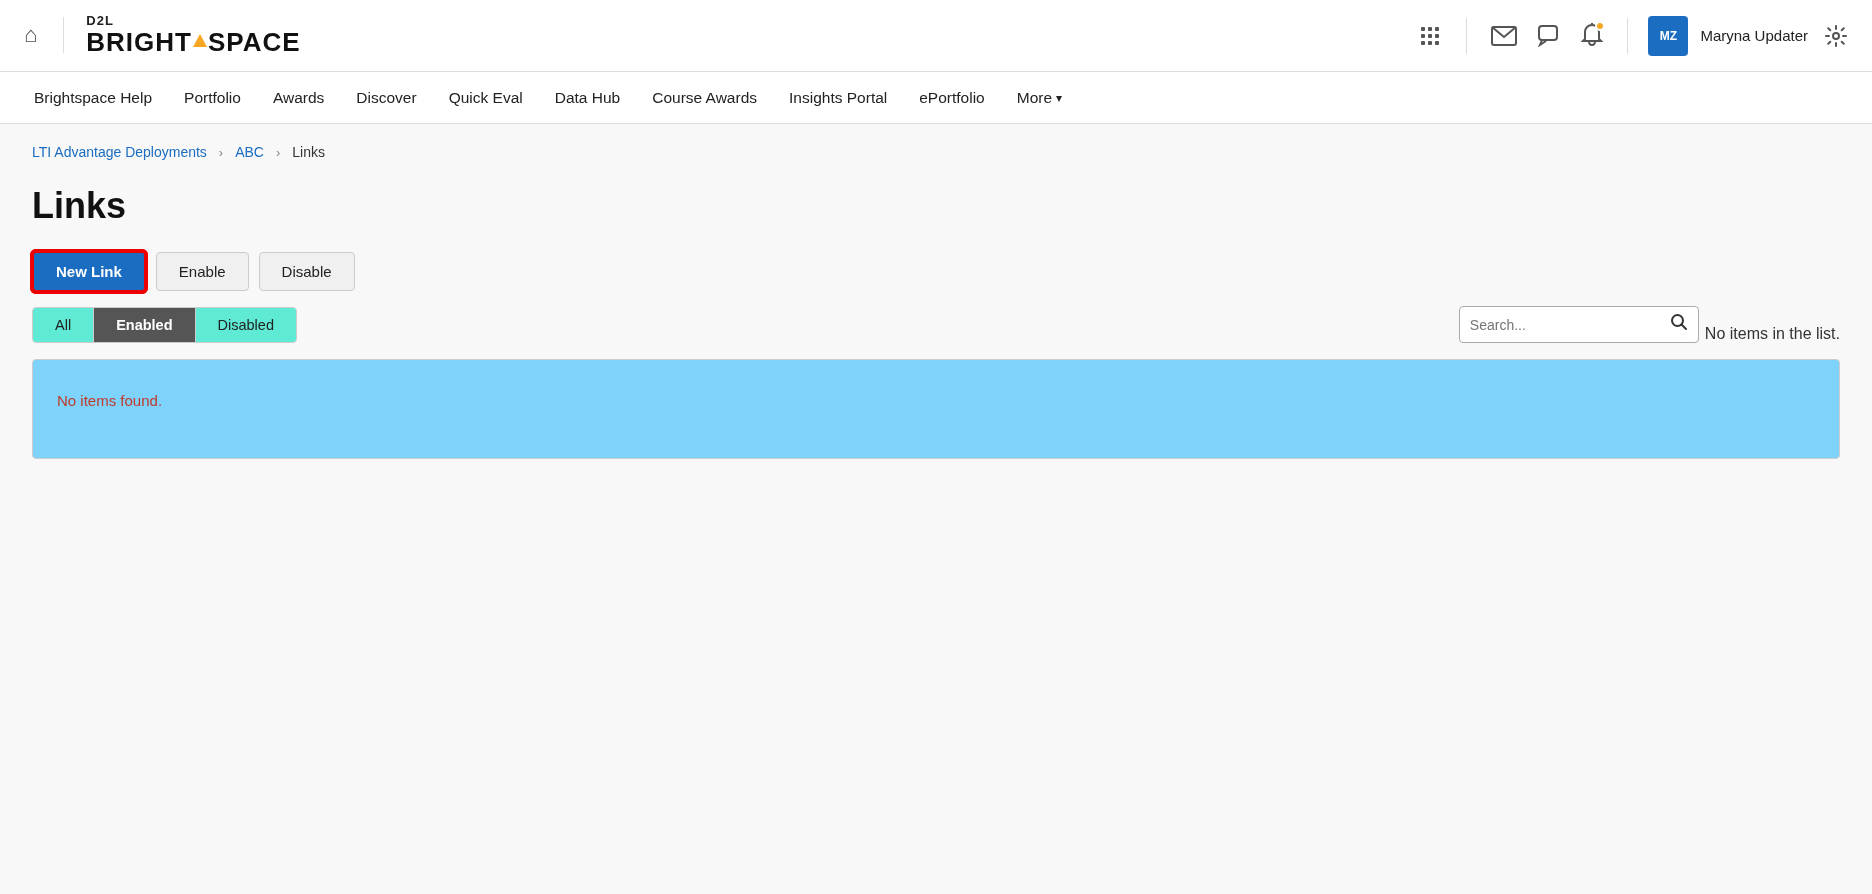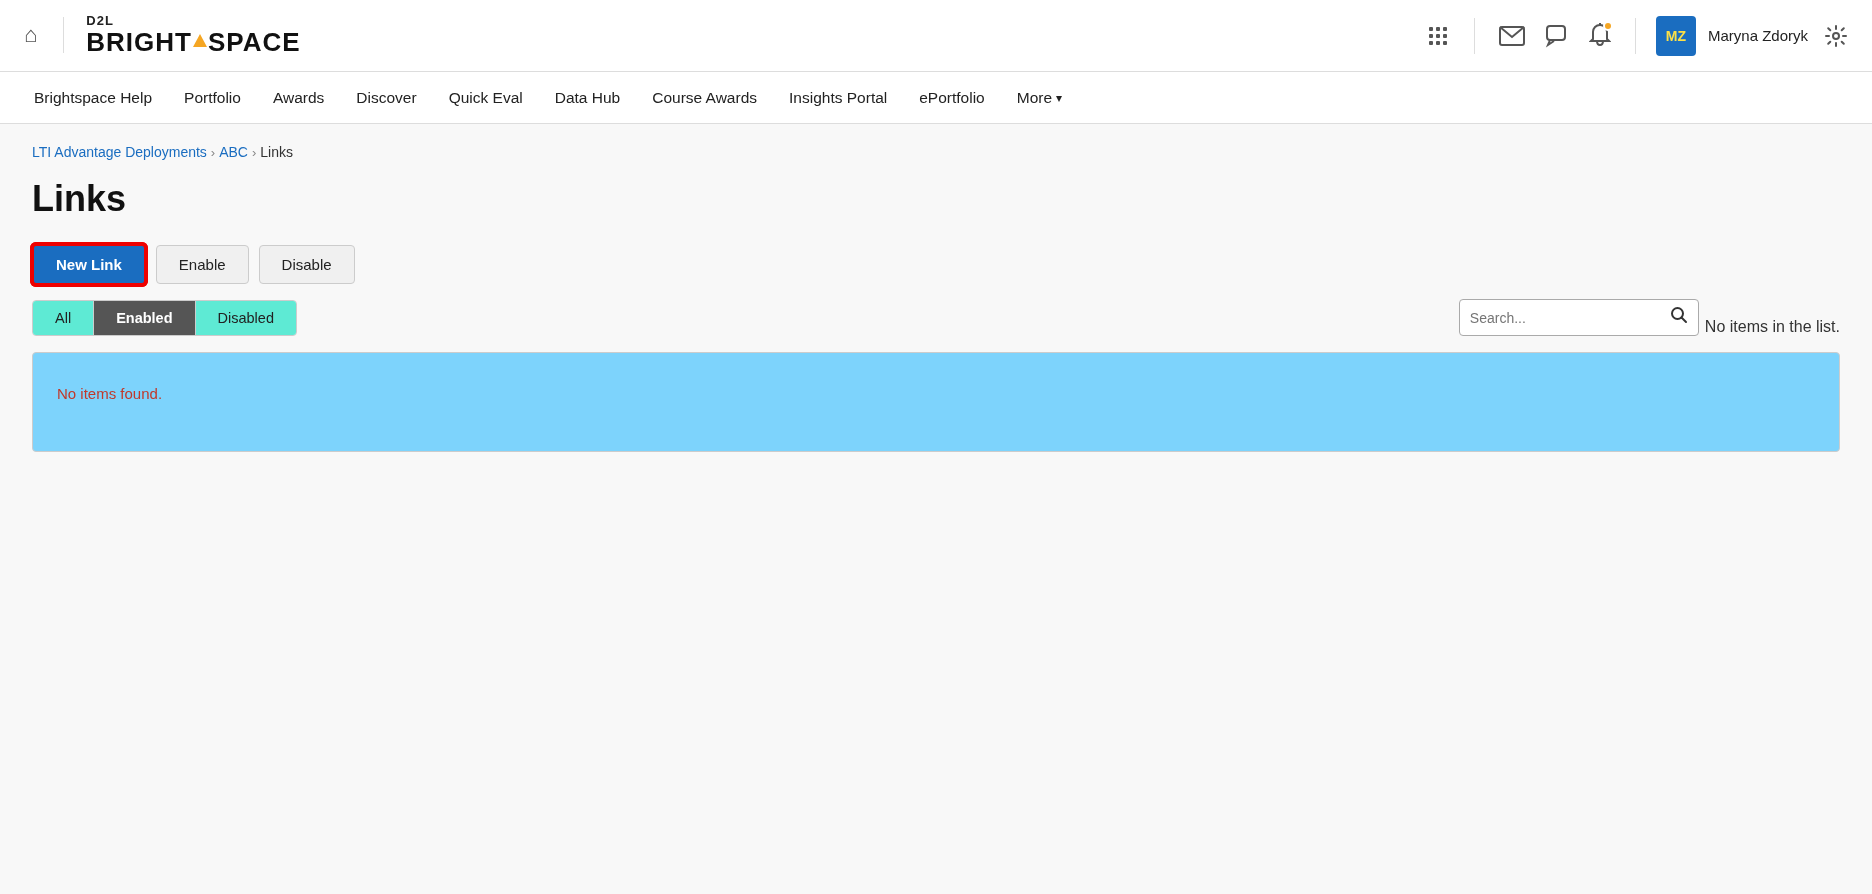--- a/index.html
+++ b/index.html
@@ -85,26 +85,26 @@
       top: 2px;
       right: 2px;
       width: 10px;
       height: 10px;
       background: #f5a623;
       border-radius: 50%;
       border: 2px solid #fff;
     }
     .avatar-btn {
       background: #1a6dc0;
-      color: #fde047;
+      color: #ffffff;
       border: none;
       border-radius: 4px;
       width: 40px;
       height: 40px;
-      font-size: 14px;
+      font-size: 12px;
       font-weight: 700;
       cursor: pointer;
       display: flex;
       align-items: center;
       justify-content: center;
     }
     .user-name {
       font-size: 15px;
       color: #222;
       white-space: nowrap;
@@ -136,23 +136,23 @@
     .main-content {
       padding: 20px 32px;
       background: #f8f8f8;
       min-height: calc(100vh - 124px);
     }
 
     
     .breadcrumb {
       display: flex;
       align-items: center;
-      gap: 4px;
+      gap: 12px;
       font-size: 14px;
-      margin-bottom: 18px;
+      margin-bottom: 25px;
     }
     .breadcrumb a {
       color: #1a6dc0;
       text-decoration: none;
     }
     .breadcrumb .sep { color: #888; font-size: 13px; }
     .breadcrumb .current { color: #333; }
 
     
     .page-title {
@@ -317,21 +317,21 @@
     <button class="icon-btn" style="position:relative">
       <svg width="22" height="26" viewBox="0 0 22 26" fill="none">
         <path d="M11 2 C7 2 4 5 4 9 L4 16 L2 18 L20 18 L18 16 L18 9 C18 5 15 2 11 2 Z" stroke="#555" stroke-width="2" fill="none"></path>
         <line x1="11" y1="2" x2="11" y2="0" stroke="#555" stroke-width="2"></line>
         <path d="M8 18 Q8 22 11 22 Q14 22 14 18" stroke="#555" stroke-width="2" fill="none"></path>
       </svg>
       <span class="notif-dot"></span>
     </button>
     <div class="divider-v"></div>
     <button class="avatar-btn">MZ</button>
-    <span class="user-name">Maryna Zdoryk</span>
+    <span class="user-name">Maryna Updater</span>
     <button class="icon-btn">
       <svg width="24" height="24" viewBox="0 0 24 24" fill="none">
         <circle cx="12" cy="12" r="3" stroke="#555" stroke-width="2"></circle>
         <path d="M12 2 L12 5 M12 19 L12 22 M2 12 L5 12 M19 12 L22 12 M4.2 4.2 L6.3 6.3 M17.7 17.7 L19.8 19.8 M19.8 4.2 L17.7 6.3 M6.3 17.7 L4.2 19.8" stroke="#555" stroke-width="2" stroke-linecap="round"></path>
       </svg>
     </button>
   </div>
 </div>
 
 <div class="nav-bar">

